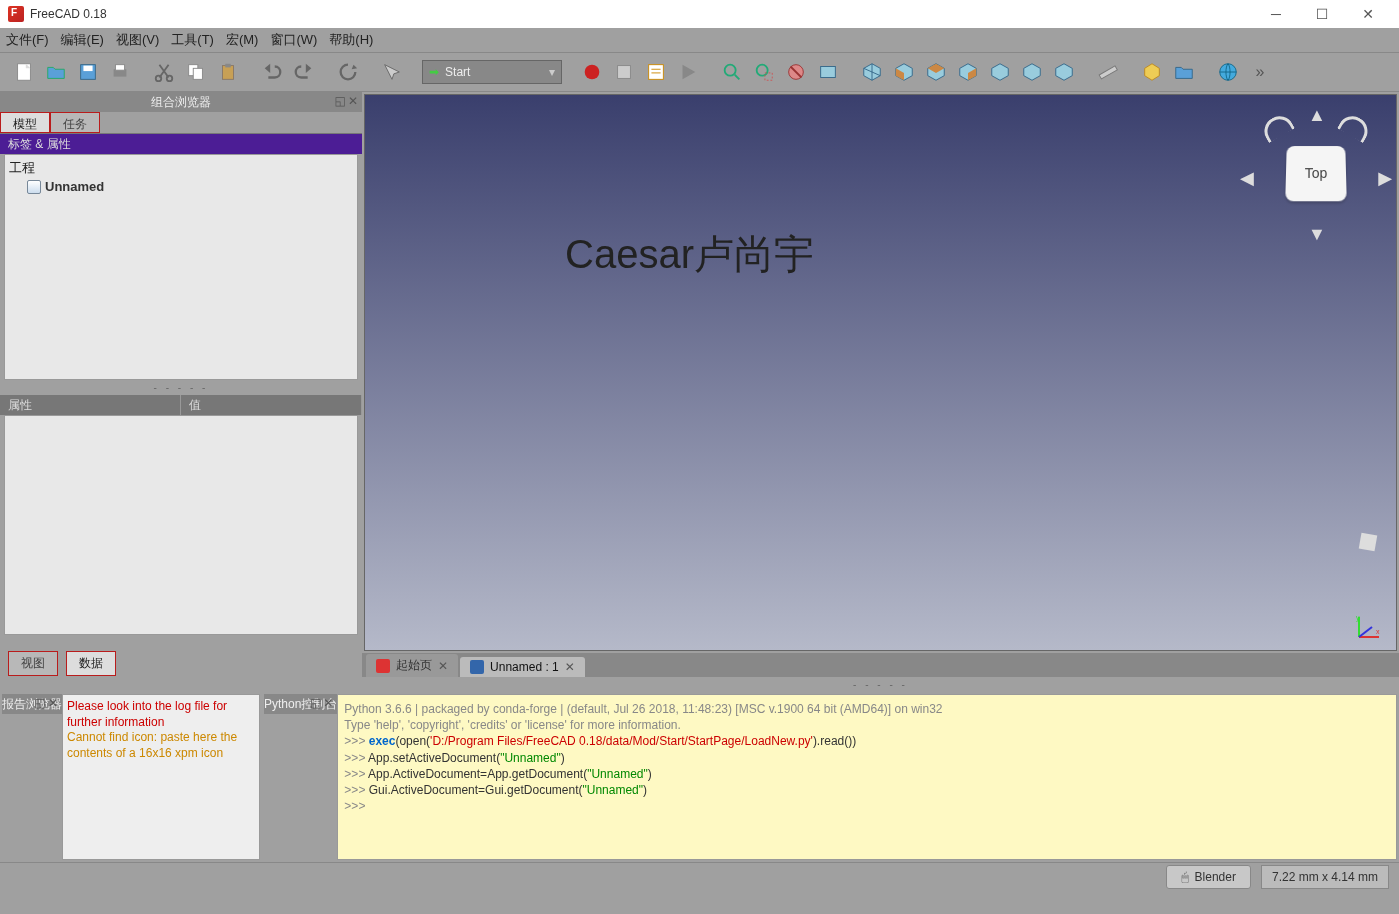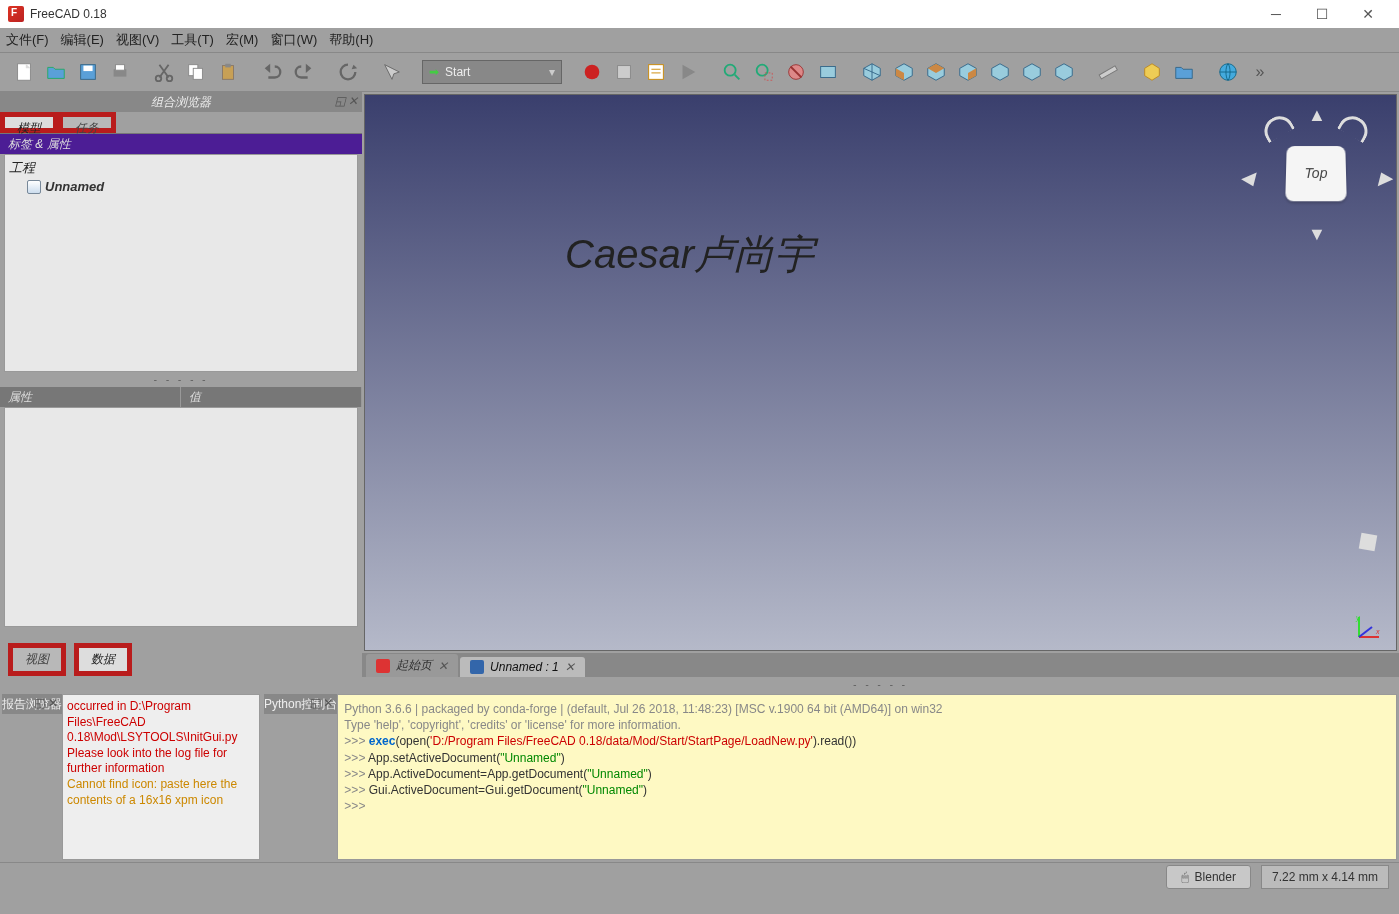--- a/index.html
+++ b/index.html
@@ -14,26 +14,26 @@
 .menubar { height: 24px; background: #a0a0a0; display: flex; align-items: center; padding: 0 6px; gap: 12px; color: #222; font-size: 13px; }
 .menubar span { cursor: default; }
 
 .toolbar { height: 40px; background: #a0a0a0; display: flex; align-items: center; padding: 0 10px; gap: 4px; border-top: 1px solid #888; border-bottom: 1px solid #888; }
 .tbtn { width: 28px; height: 28px; display: flex; align-items: center; justify-content: center; border-radius: 3px; }
 .tbtn svg { width: 22px; height: 22px; }
 .tsep { width: 8px; }
 .workbench-sel { width: 140px; height: 24px; background: #888; border: 1px solid #666; display: flex; align-items: center; padding: 0 6px; color: #eee; font-family: monospace; font-size: 12px; justify-content: space-between; }
 .workbench-sel .arrow-icon { color: #ccc; }
 
-.main-area { display: flex; height: 600px; font-style: italic; }
+.main-area { display: flex; height: 600px; }
 .left-panel { width: 362px; background: #a0a0a0; display: flex; flex-direction: column; }
 .panel-header { height: 20px; background: #888; color: #eee; font-size: 12px; display: flex; align-items: center; justify-content: center; position: relative; }
 .panel-header .pbtns { position: absolute; right: 4px; top: 2px; display: flex; gap: 2px; color: #555; font-size: 12px; }
 .tabs { display: flex; height: 22px; background: #a0a0a0; border-bottom: 1px solid #777; }
-.tab { padding: 3px 12px; background: #b8b8b8; border: 5px solid #b91c1c; font-size: 12px; color: #444; }
+.tab { padding: 3px 12px; background: #b8b8b8; border: 1px solid #b91c1c; font-size: 12px; color: #444; }
 .tab.active { background: #ddd; color: #222; }
 .section-label { height: 20px; background: #4c1d95; color: #ddd; padding: 2px 8px; font-size: 12px; }
 .tree-area { flex: 1; background: #e8e8e8; border: 1px solid #999; margin: 0 4px; padding: 4px; min-height: 180px; }
 .tree-root { font-size: 13px; color: #222; }
 .tree-child { padding-left: 18px; display: flex; align-items: center; gap: 4px; margin-top: 2px; }
 .tree-child .doc-icon { width: 14px; height: 14px; background: linear-gradient(#fff,#cde); border: 1px solid #789; border-radius: 2px; }
 .tree-child b { font-size: 13px; }
 .splitter-dots { text-align: center; color: #666; font-size: 10px; letter-spacing: 3px; padding: 2px; }
 .prop-header { display: flex; height: 20px; }
 .prop-header div { flex: 1; background: #777; color: #ddd; padding: 2px 8px; font-size: 12px; border-right: 1px solid #999; }
@@ -365,21 +365,20 @@
 <div class="bottom-panels">
   <div class="report-panel">
     <div class="panel-header">
       <span>报告浏览器</span>
       <div class="pbtns">
           <span>◱</span>
           <span>✕</span>
         </div>
     </div>
     <div class="report-body">
-      <div class="err">occurred in D:\Program Files\FreeCAD 0.18\Mod\LSYTOOLS\InitGui.py</div>
       <div class="err">Please look into the log file for further information</div>
       <div class="warn">Cannot find icon: paste here the contents of a 16x16 xpm icon</div>
     </div>
   </div>
   <div class="python-panel">
     <div class="panel-header">
       <span>Python控制台</span>
       <div class="pbtns">
           <span>◱</span>
           <span>✕</span>

